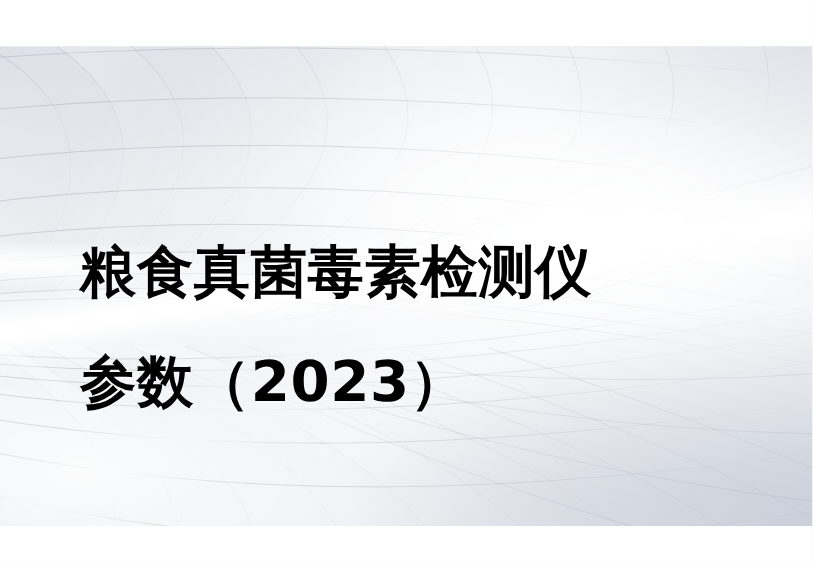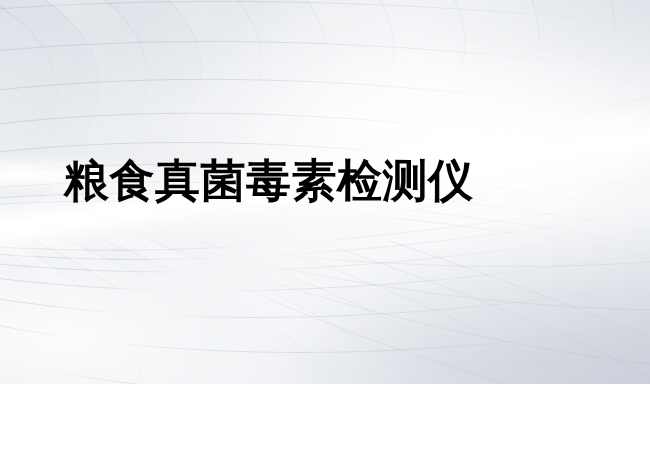--- a/index.html
+++ b/index.html
@@ -9,20 +9,21 @@
     background: #ffffff;
   }
 
   .banner {
     position: relative;
     width: 650px;
     height: 384px;
     overflow: hidden;
     background: #e9ecf0;
     font-family: "DejaVu Sans", "Liberation Sans", sans-serif;
+    margin-top: 37px;
   }
 
   
   .bg-layer {
     position: absolute;
     inset: 0;
     pointer-events: none;
   }
 
   
@@ -211,15 +212,16 @@
 
     </g>
   </svg>
 
   <div class="bg-layer bg-sweep"></div>
   <div class="bg-layer bg-hotspot"></div>
   <div class="bg-layer bg-vignette"></div>
 
   <div class="headline">
     <span class="line">粮食真菌毒素检测仪</span>
+    <span class="line">参数（2023）</span>
   </div>
 
 </div>
 
 </body></html>

